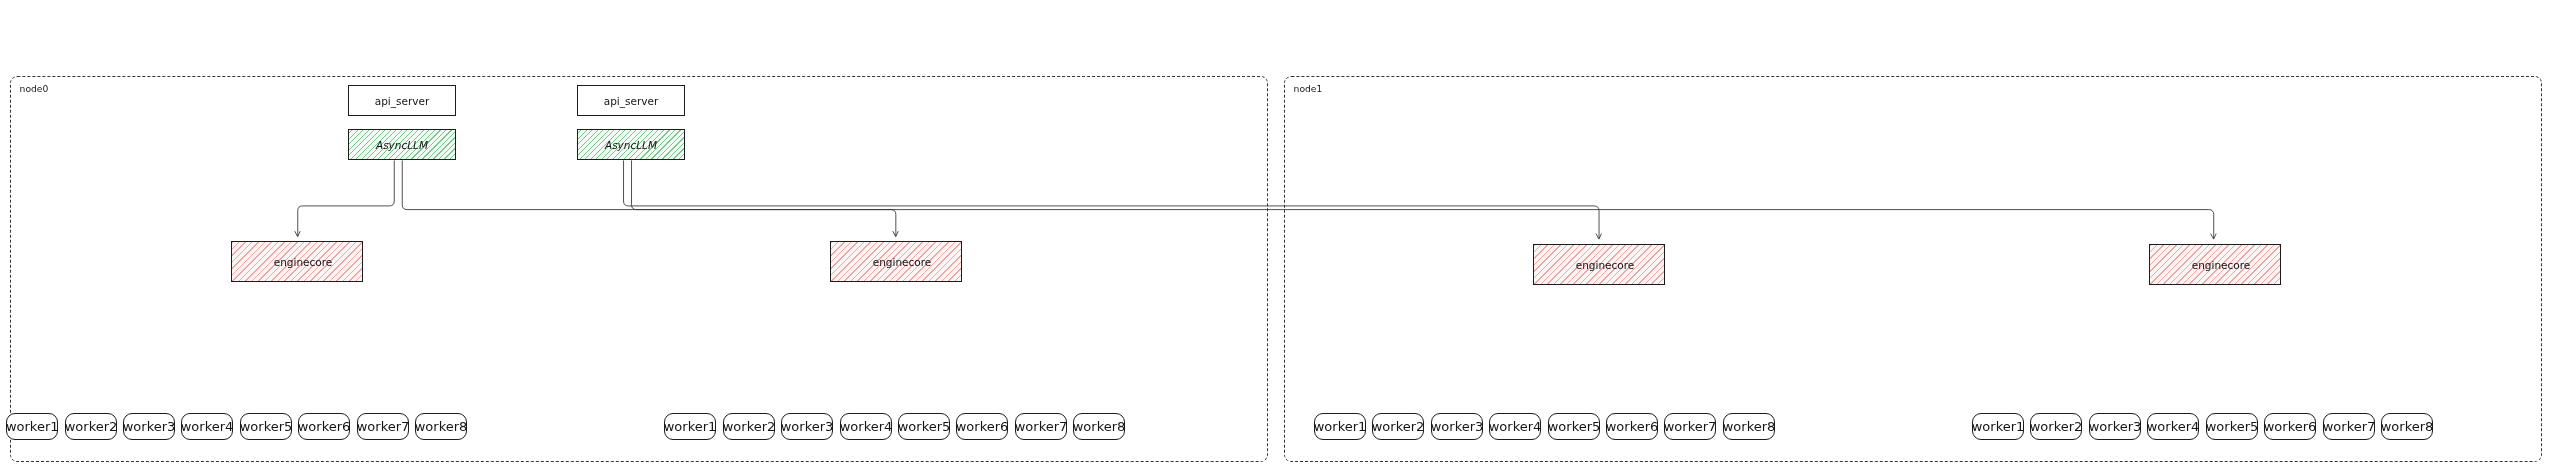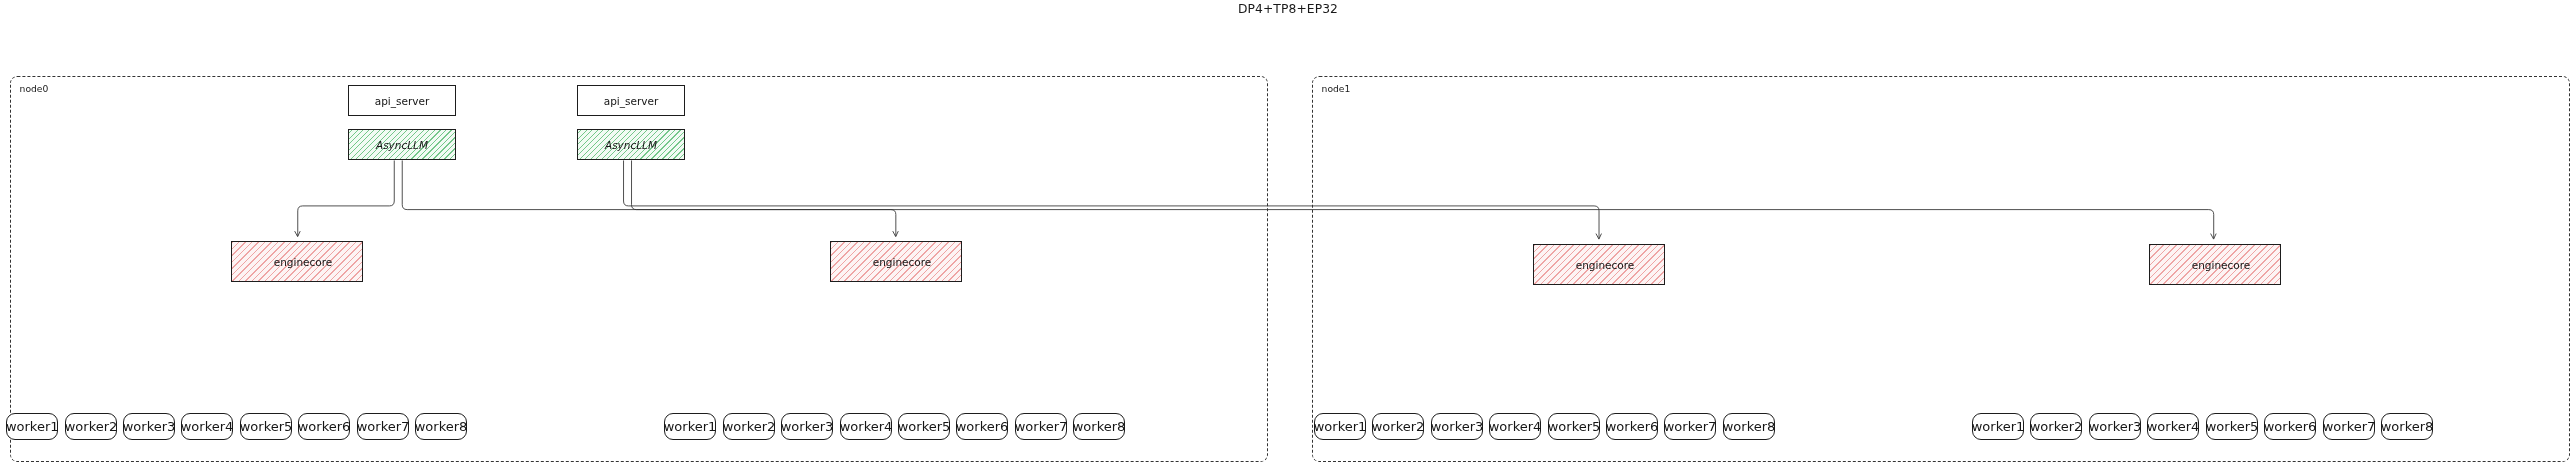--- a/index.html
+++ b/index.html
@@ -108,21 +108,20 @@
     width: 2576px;
     height: 469px;
     pointer-events: none;
   }
 </style>
 </head>
 <body>
 
 <div id="diagram-root">
 
-  <div class="diagram-title">DP4+TP8+EP32</div>
 
   <svg id="edge-layer" viewBox="0 0 4188 763" width="2576" height="469" xmlns="http://www.w3.org/2000/svg">
     <defs>
       <marker id="arrowhead" markerWidth="12" markerHeight="12" refX="9" refY="5" orient="auto" markerUnits="userSpaceOnUse">
         <path d="M1,1 L10,5.2 L1,10" fill="none" stroke="#333333" stroke-width="1.4"></path>
       </marker>
     </defs>
 
     <path d="M640,261 L640,327 Q640,335 632,335 L491,335 Q483,335 483,343 L483,384" fill="none" stroke="#333333" stroke-width="1.4" marker-end="url(#arrowhead)"></path>
 
@@ -139,21 +138,21 @@
 
   <div class="node node-api" style="left:348px; top:85px; width:108px; height:31px;">api_server</div>
   <div class="node node-async" style="left:348px; top:129px; width:108px; height:31px;">AsyncLLM</div>
 
   <div class="node node-api" style="left:577px; top:85px; width:108px; height:31px;">api_server</div>
   <div class="node node-async" style="left:577px; top:129px; width:108px; height:31px;">AsyncLLM</div>
 
   <div class="node node-engine" style="left:231px; top:241px; width:132px; height:41px;">enginecore</div>
   <div class="node node-engine" style="left:830px; top:241px; width:132px; height:41px;">enginecore</div>
 
-  <div class="cluster" style="left:1312px; top:76px; width:1258px; height:386px;">
+  <div class="cluster" style="left:1284px; top:76px; width:1258px; height:386px;">
     <div class="cluster-label" style="left:8.6px; top:6.2px;">node1</div>
   </div>
 
   <div class="node node-engine" style="left:1533px; top:244px; width:132px; height:41px;">enginecore</div>
   <div class="node node-engine" style="left:2149px; top:244px; width:132px; height:41px;">enginecore</div>
 
   <div id="worker-layer">
       <div class="node node-worker" style="left: 6.2px; top: 413px; width: 52px; height: 27px;">worker1</div>
       <div class="node node-worker" style="left: 65px; top: 413px; width: 52px; height: 27px;">worker2</div>
       <div class="node node-worker" style="left: 123px; top: 413px; width: 52px; height: 27px;">worker3</div>

